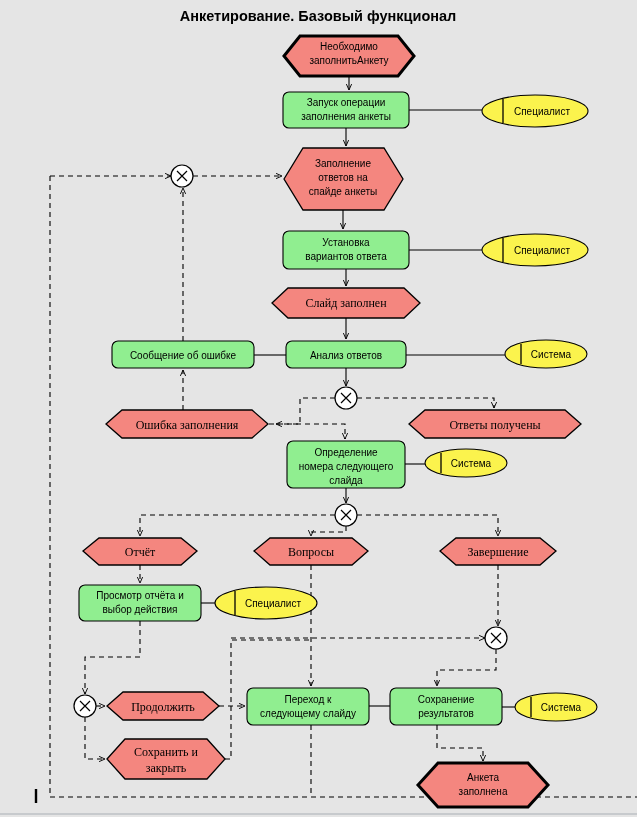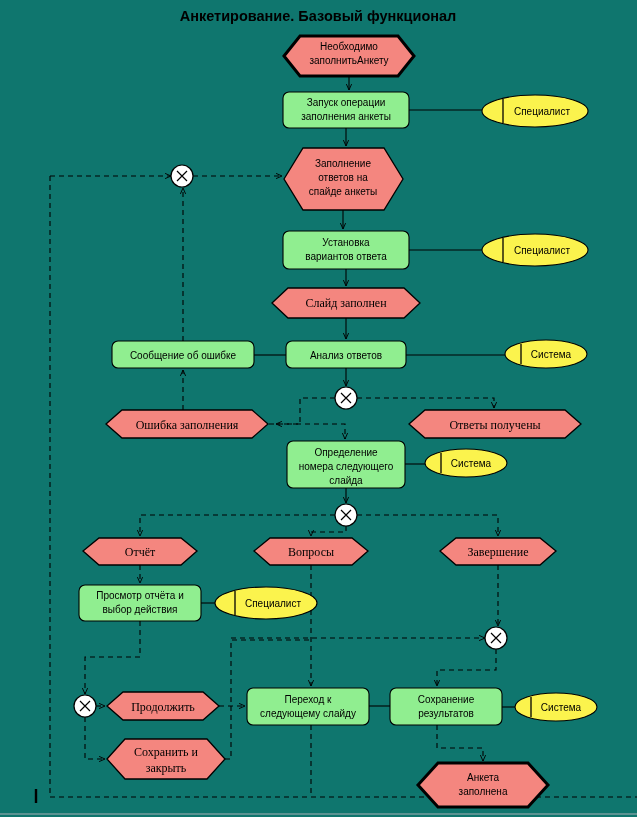--- a/index.html
+++ b/index.html
@@ -1,17 +1,17 @@
 <!DOCTYPE html>
 <html><head>
 <meta charset="utf-8">
 <style>
   html,body{margin:0;padding:0;background:#ffffff;}
   body{font-family:"Liberation Sans",sans-serif;}
-  #page{position:relative;width:637px;height:817px;background:#0f766e;overflow:hidden;}
+  #page{position:relative;width:637px;height:817px;background:#e5e5e5;overflow:hidden;}
   #diagram{position:absolute;left:0;top:0;width:637px;height:817px;}
   .t-sans{font-family:"Liberation Sans",sans-serif;font-size:10px;fill:#000;}
   .t-serif{font-family:"Liberation Serif",serif;font-size:12px;fill:#000;}
   .t-title{font-family:"Liberation Sans",sans-serif;font-size:14.5px;font-weight:bold;fill:#000;}
   .solid-link{fill:none;stroke:#000;stroke-width:1.1;}
   .dash-link{fill:none;stroke:#000;stroke-width:1.1;stroke-dasharray:5 4;}
   .conn{fill:none;stroke:#000;stroke-width:1.1;}
   .gw{fill:#ffffff;stroke:#000;stroke-width:1.2;}
   .gwx{stroke:#000;stroke-width:1.2;fill:none;}
   .task{stroke:#000;stroke-width:1.1;}

